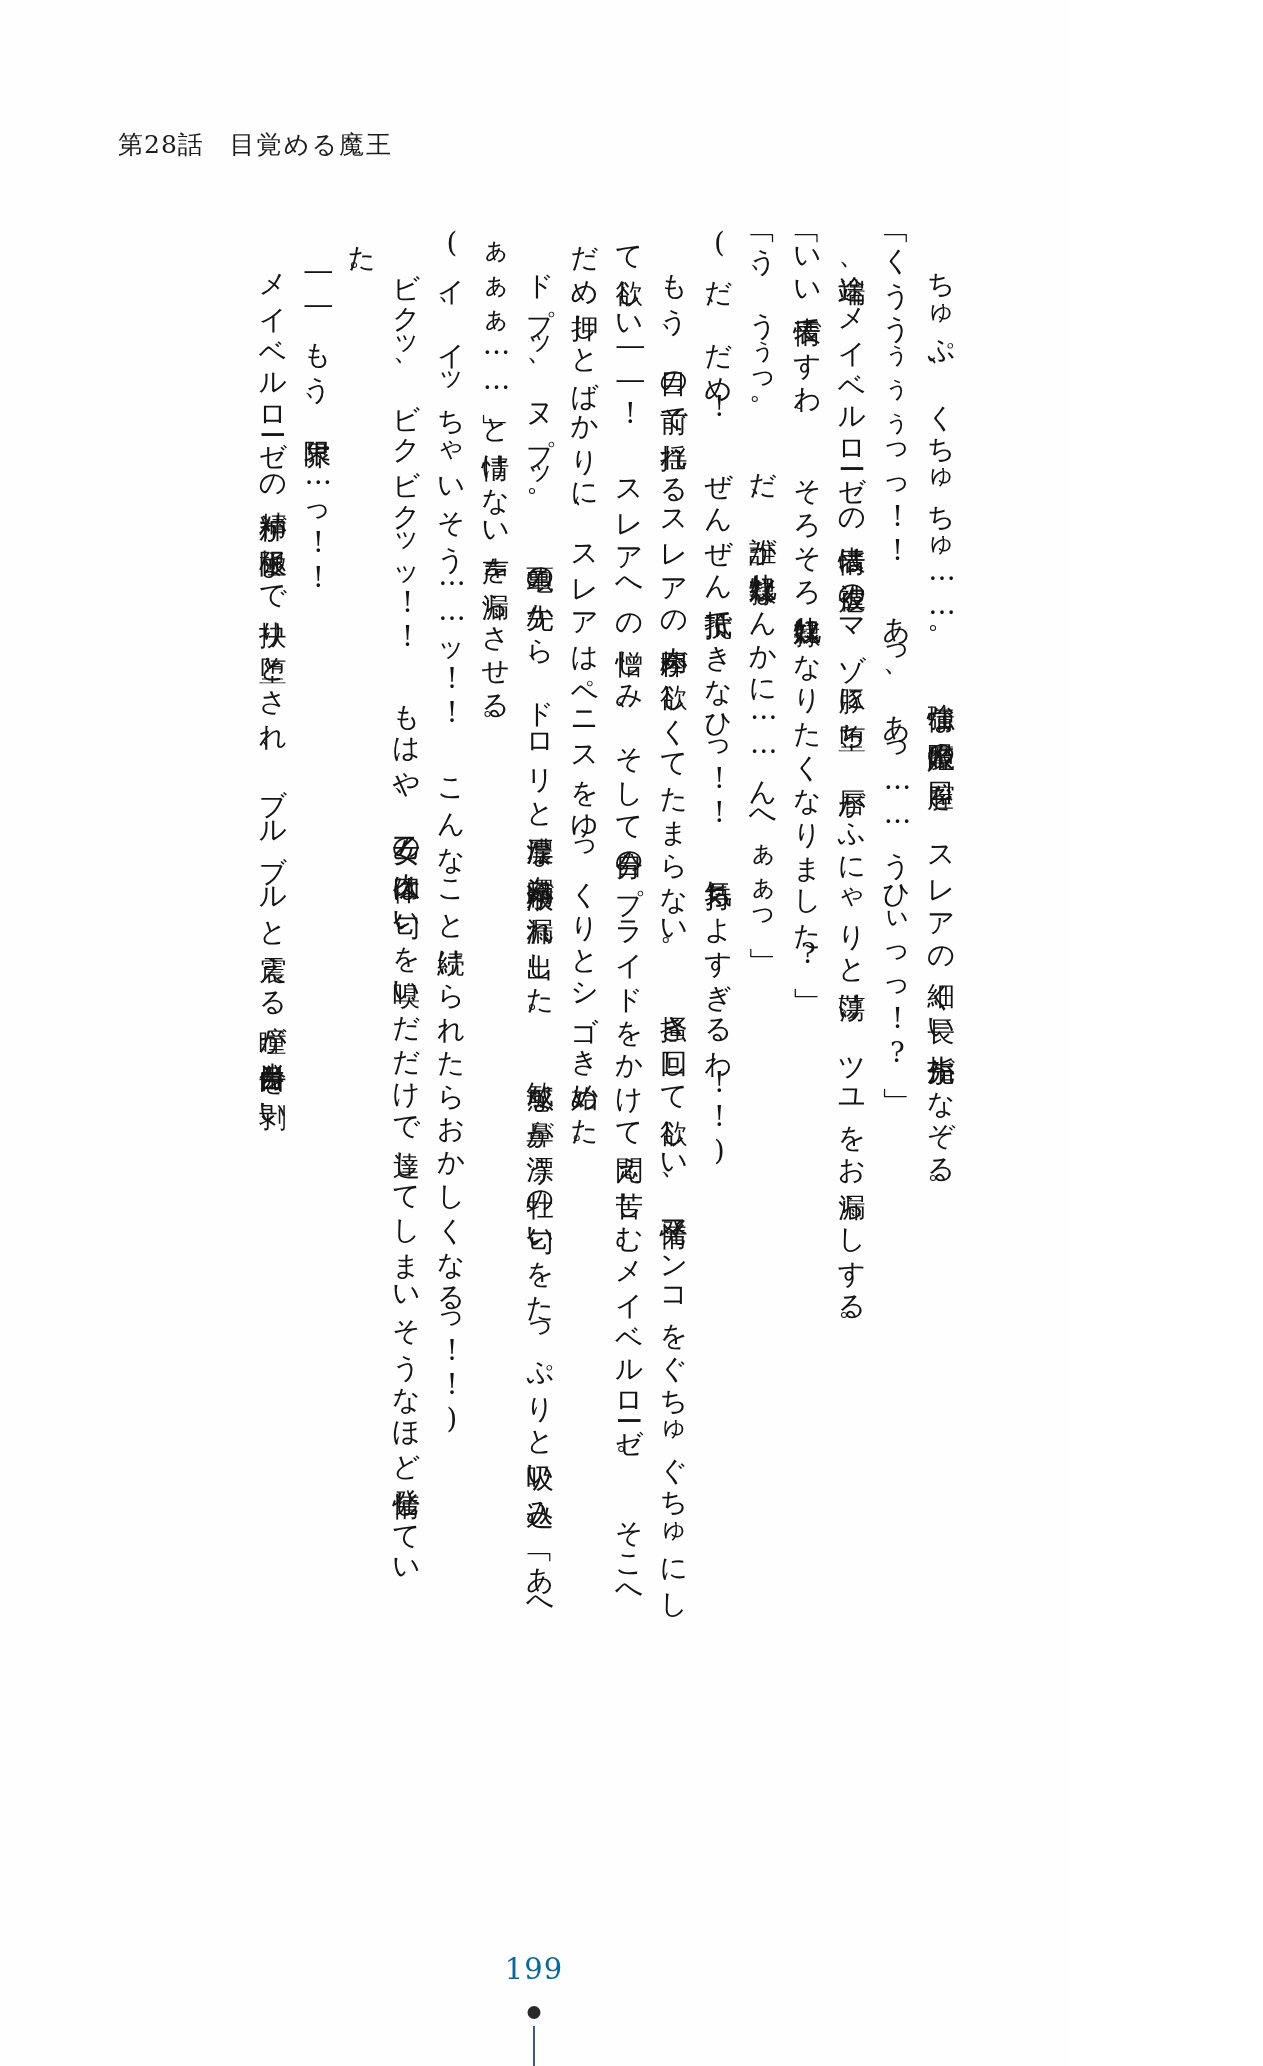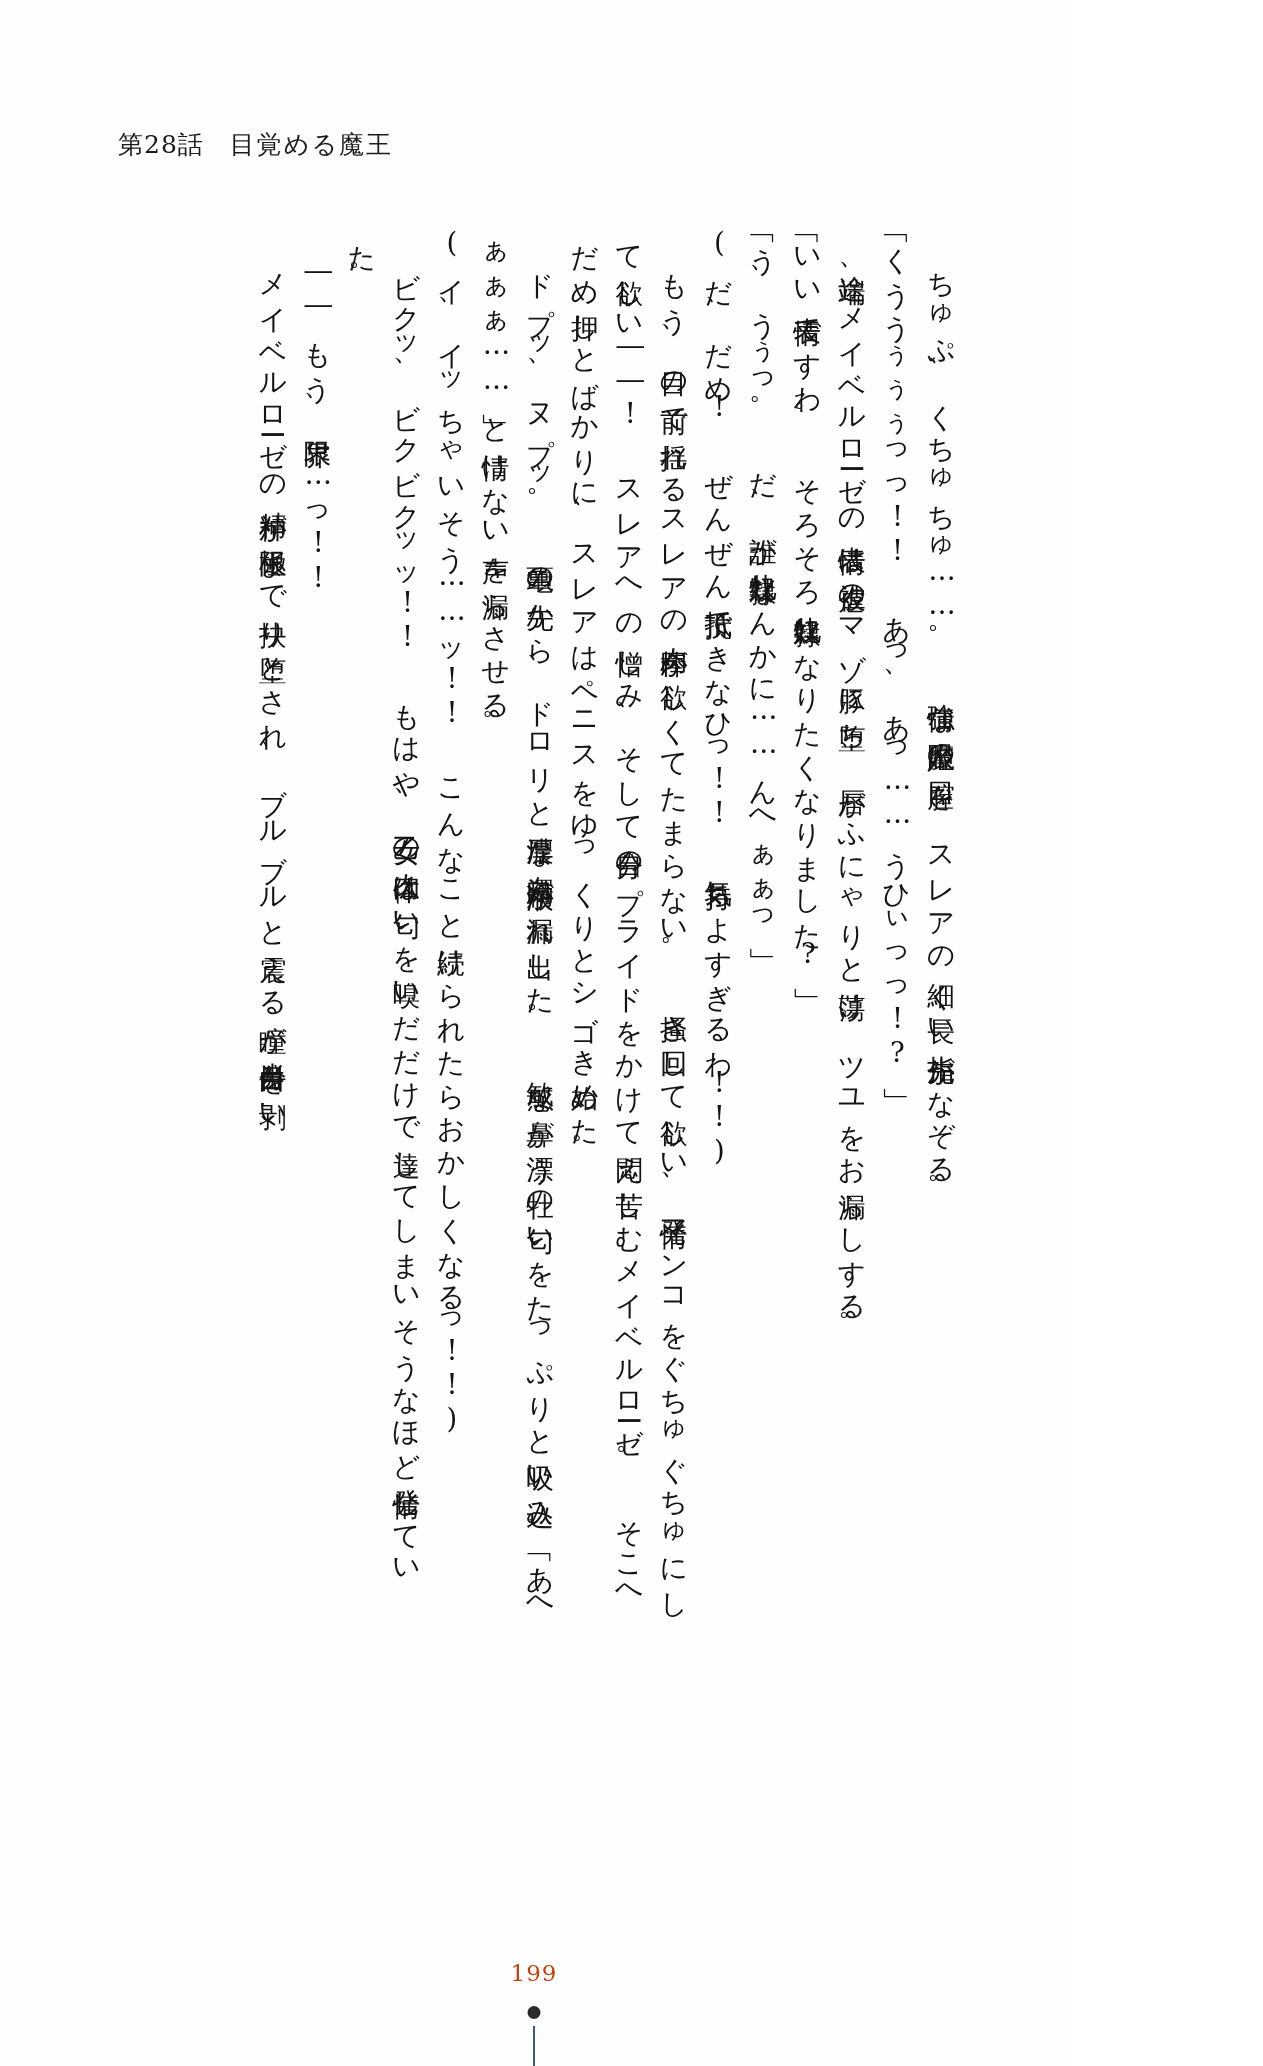--- a/index.html
+++ b/index.html
@@ -58,23 +58,23 @@
     text-indent: 28px;
   }
 
   
   .folio {
     position: absolute;
     bottom: 80px;
     left: 0;
     right: 0;
     text-align: center;
-    font-size: 23px;
+    font-size: 29px;
     letter-spacing: 1px;
-    color: #c2410c;
+    color: #0369a1;
   }
   
   .bottom-mark {
     position: absolute;
     bottom: 0;
     left: 50%;
     transform: translateX(-50%);
     width: 26px;
     height: 60px;
   }

